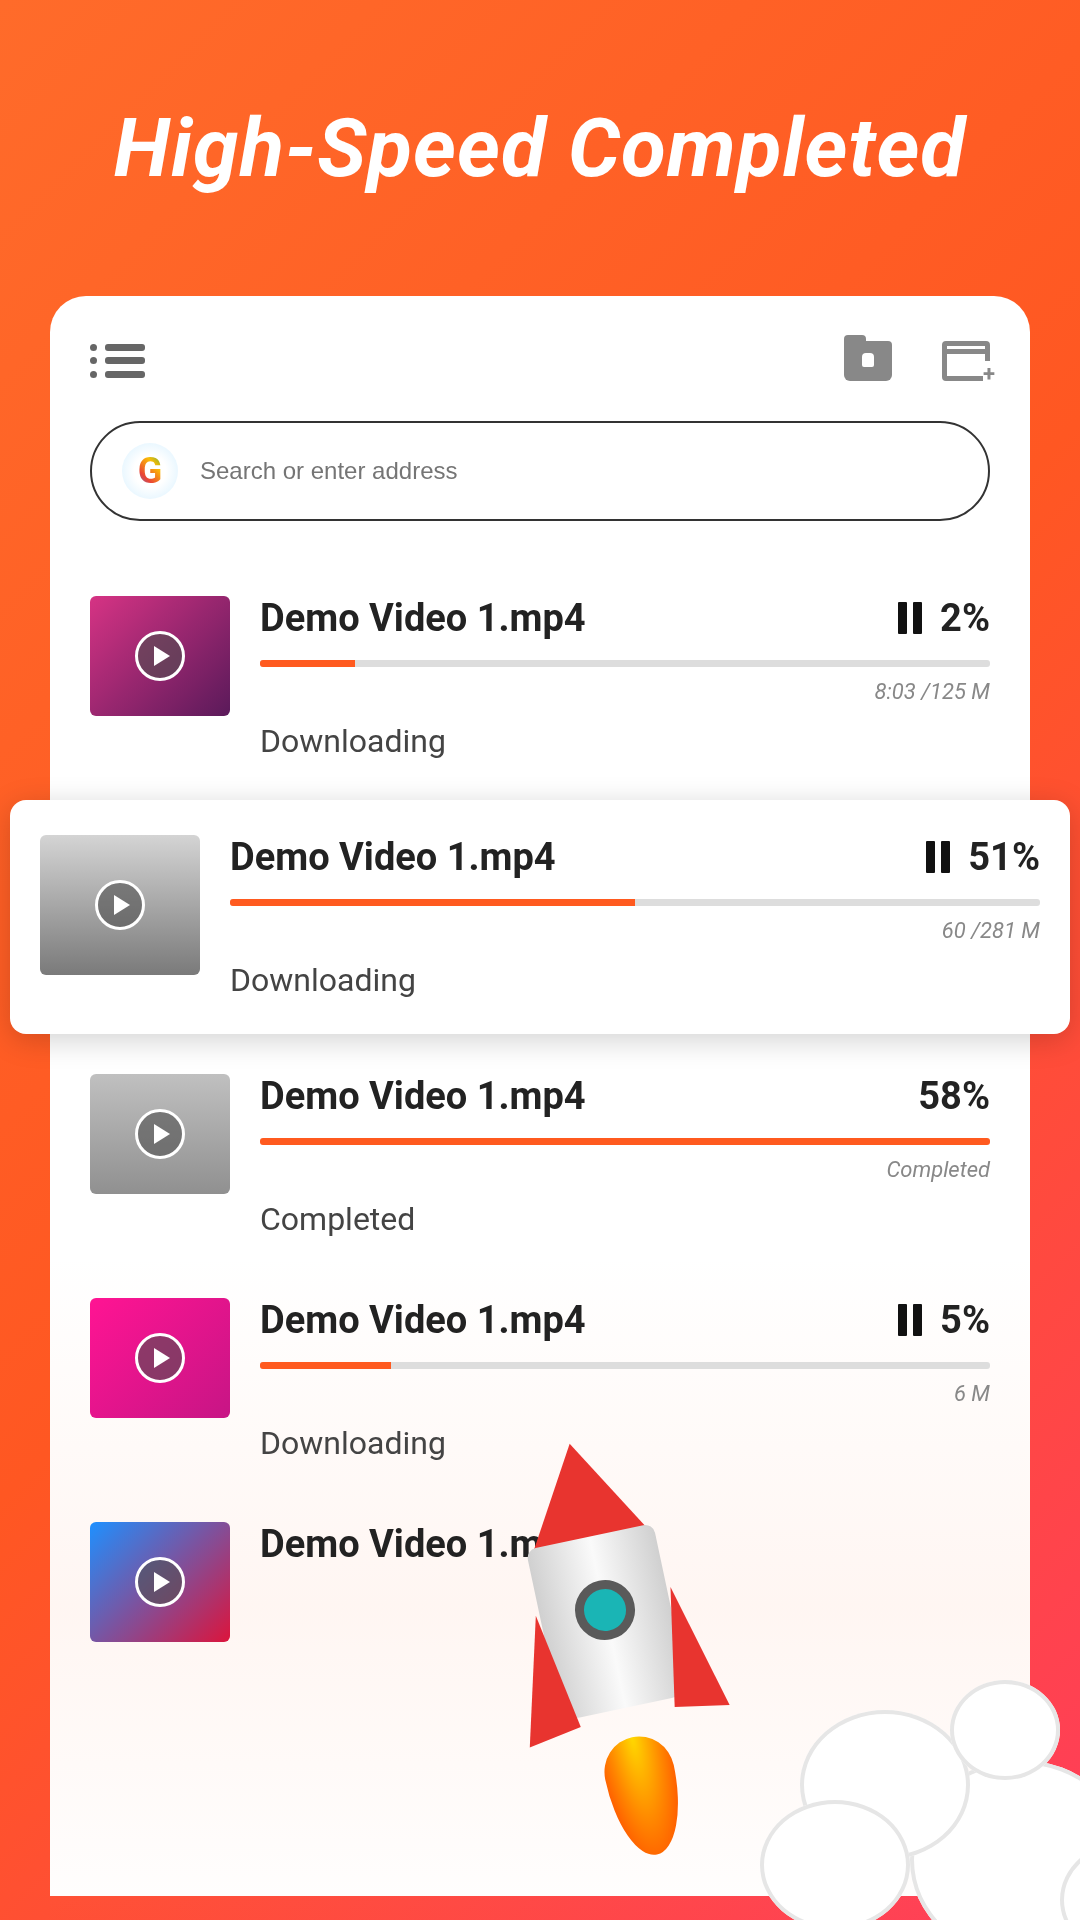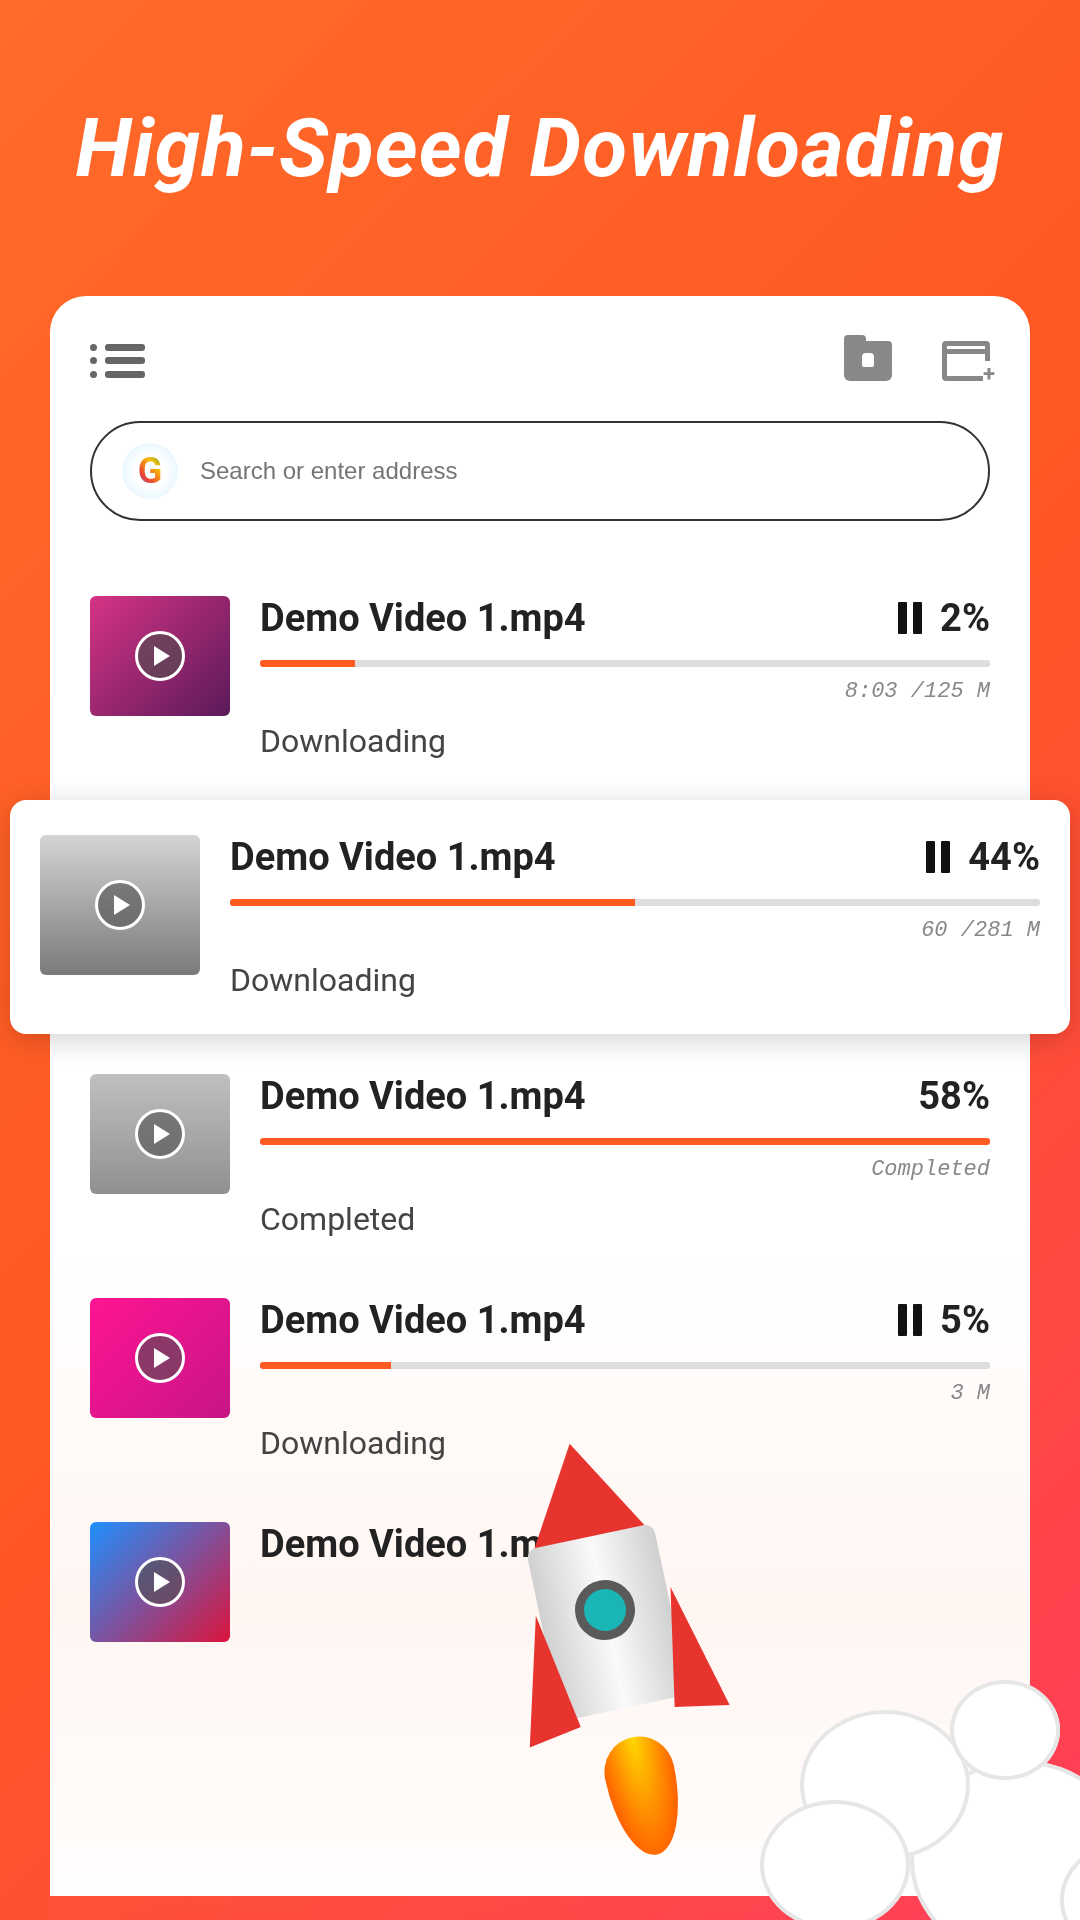--- a/index.html
+++ b/index.html
@@ -240,21 +240,20 @@
     .progress-fill {
       height: 100%;
       background: #ff5a1f;
     }
     .size-text {
       text-align: right;
       font-size: 22px;
       color: #888;
       font-style: italic;
       margin-top: 12px;
-      font-family: Liberation Mono, monospace;
     }
     .status-text {
       font-size: 32px;
       color: #444;
       margin-top: 18px;
     }
     .overlay-fade {
       position: absolute;
       top: 960px;
       left: 0;
@@ -341,21 +340,21 @@
     }
     .c1 { width: 220px; height: 200px; bottom: 0; right: 40px; }
     .c2 { width: 170px; height: 150px; bottom: 100px; right: 200px; }
     .c3 { width: 150px; height: 130px; bottom: 30px; right: 260px; }
     .c4 { width: 140px; height: 120px; bottom: 0; right: -30px; }
     .c5 { width: 110px; height: 100px; bottom: 180px; right: 110px; }
   </style>
 </head>
 <body>
 
-<div class="hero-title">High-Speed Downloading</div>
+<div class="hero-title">High-Speed Completed</div>
 
 <div class="app-card">
 
   <div class="toolbar">
     <div class="toolbar-left">
       <div class="menu-icon">
         <span>
             <i class="dot"></i>
             <i class="line"></i>
           </span>
@@ -412,21 +411,21 @@
       <div class="play-overlay"></div>
     </div>
     <div class="item-content">
       <div class="item-header">
         <div class="item-title">Demo Video 1.mp4</div>
         <div class="right-controls">
           <span class="pause-icon">
               <span></span>
               <span></span>
             </span>
-          <span class="percent">44%</span>
+          <span class="percent">51%</span>
         </div>
       </div>
       <div class="progress-row">
         <div class="progress">
             <div class="progress-fill" style="width:50%"></div>
           </div>
         <div class="size-text">60 /281 M</div>
       </div>
       <div class="status-text">Downloading</div>
     </div>
@@ -467,21 +466,21 @@
               <span></span>
               <span></span>
             </span>
           <span class="percent">5%</span>
         </div>
       </div>
       <div class="progress-row">
         <div class="progress">
             <div class="progress-fill" style="width:18%"></div>
           </div>
-        <div class="size-text">3 M</div>
+        <div class="size-text">6 M</div>
       </div>
       <div class="status-text">Downloading</div>
     </div>
   </div>
 
   <div class="download-item">
     <div class="thumbnail tb5">
       <div class="play-overlay"></div>
     </div>
     <div class="item-content">

